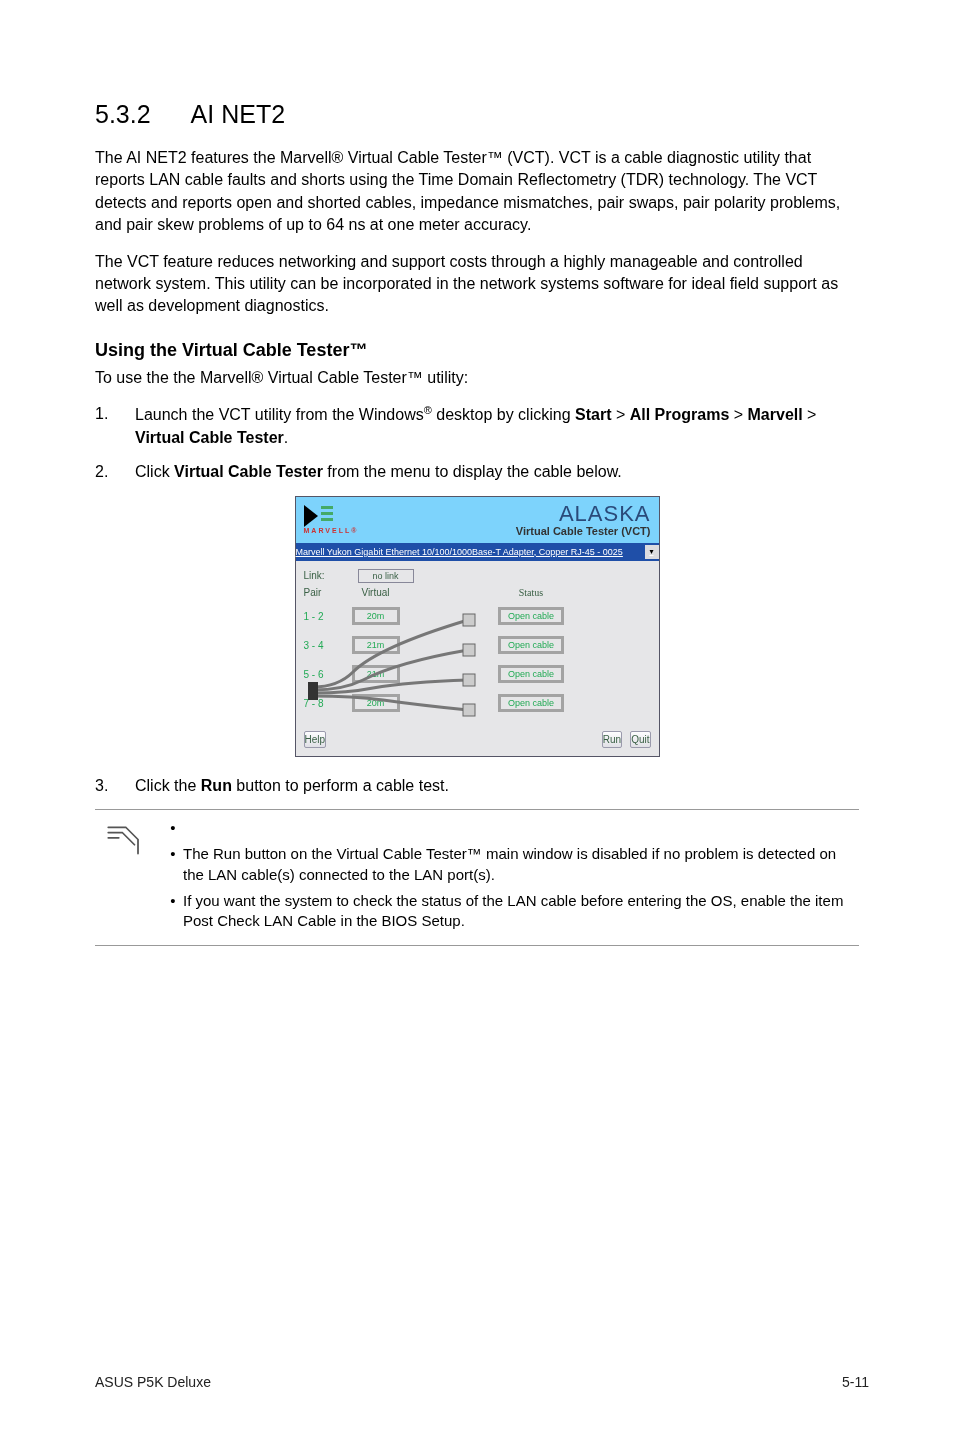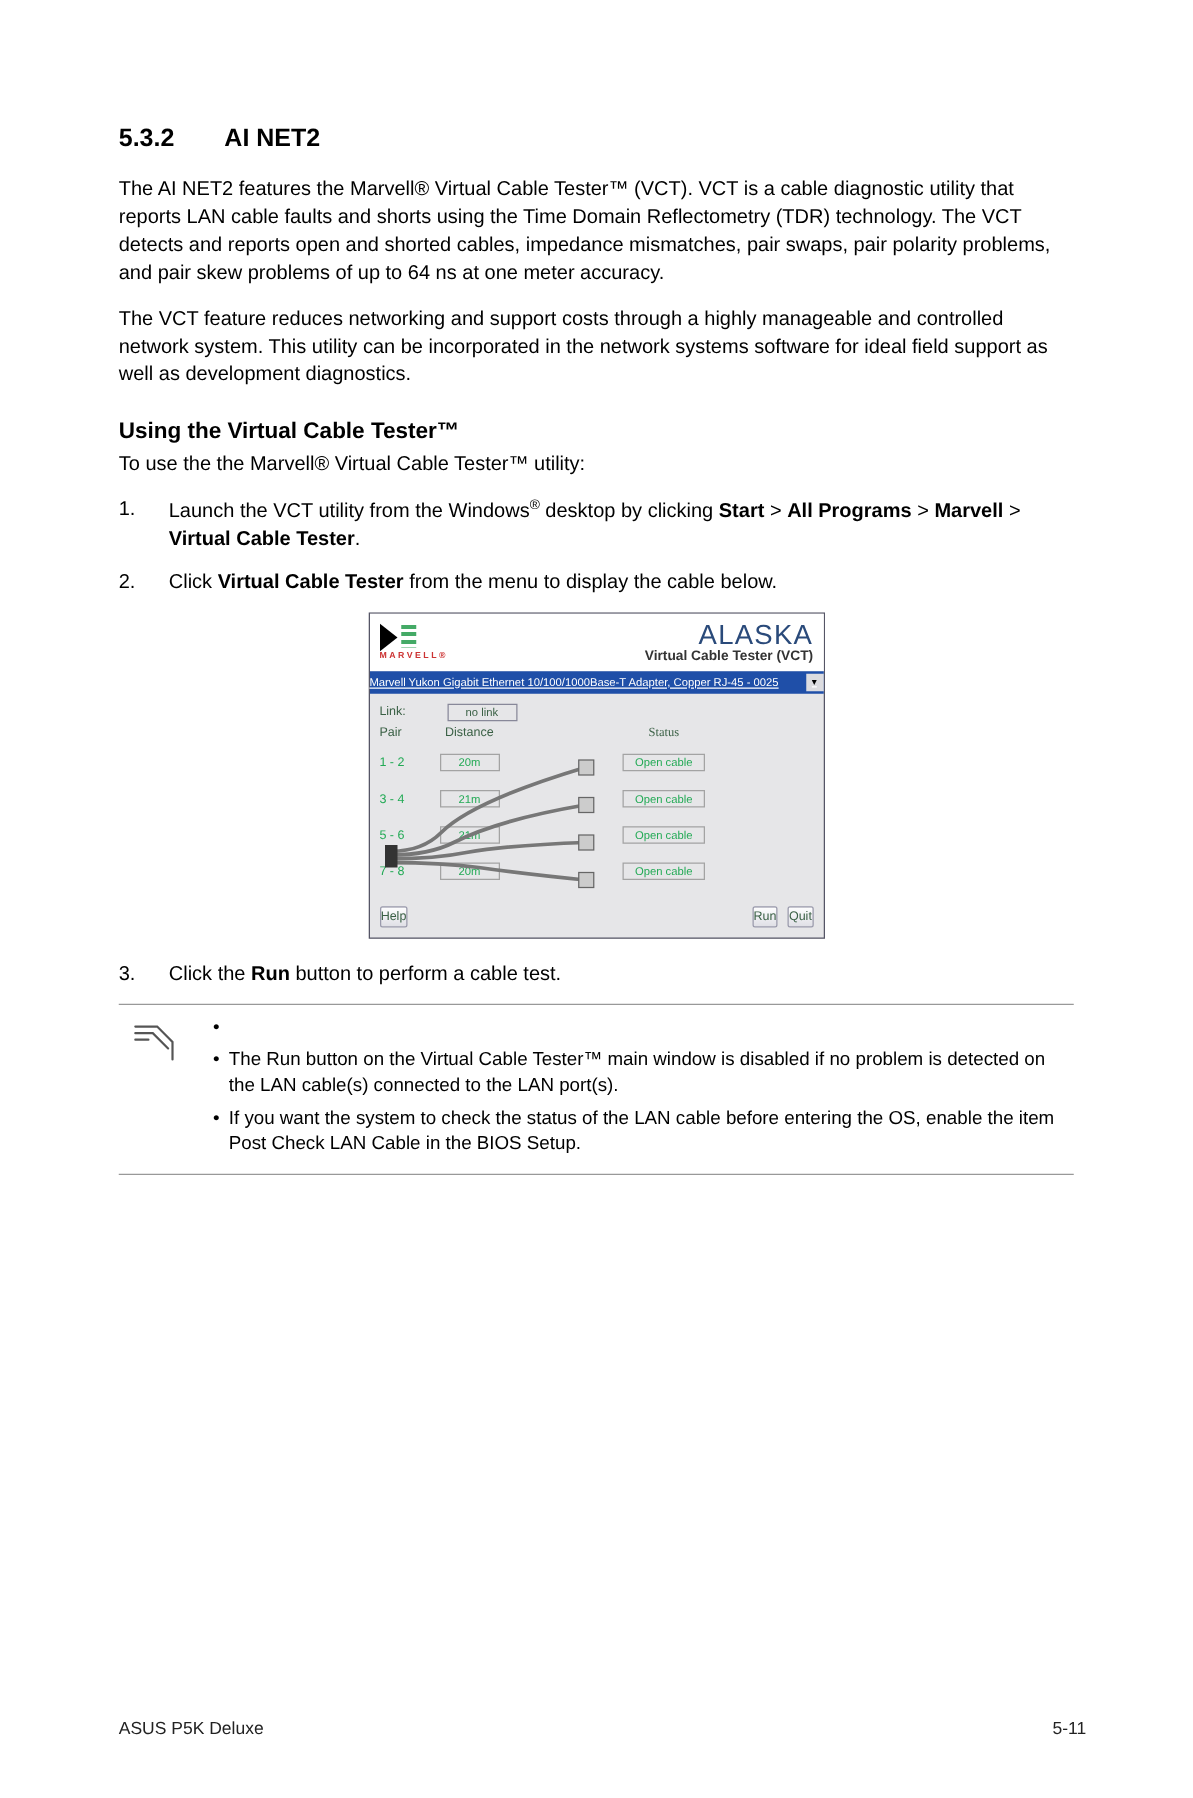--- a/index.html
+++ b/index.html
@@ -6,22 +6,22 @@
     body {
       font-family: Arial, Helvetica, sans-serif;
       width: 954px;
       height: 1438px;
       background: #fff;
       color: #000;
       position: relative;
       padding: 100px 95px 50px 95px;
     }
     .section-heading {
-      font-size: 20px;
-      font-weight: bold;
+      font-size: 25px;
+      font-weight: normal;
       margin-bottom: 18px;
     }
     .section-number { display: inline-block; margin-right: 40px; }
     .para {
       font-size: 16px;
       line-height: 1.4;
       margin-bottom: 14px;
     }
     .sup { font-size: 11px; vertical-align: super; }
     .subheading {
@@ -57,21 +57,21 @@
       font-size: 11px;
     }
     .vct-titlebar .tbtns { display: flex; gap: 2px; }
     .tbtn { width: 14px; height: 14px; background: #d66; border: 1px solid #933; display:flex; align-items:center; justify-content:center; font-size:9px; color:#fff; }
     .tbtn.help { background:#6a9; border-color:#487; }
     .vct-header {
       display: flex;
       justify-content: space-between;
       align-items: center;
       padding: 6px 8px;
-      background: #ffffff;
+      background: #7dd3fc;
     }
     .marvell-logo { display:flex; align-items:center; gap:4px; }
     .marvell-mark { width: 30px; height: 22px; position: relative; }
     .marvell-mark::before { content:""; position:absolute; left:0; top:0; width:0; height:0; border-left:14px solid #000; border-top:11px solid transparent; border-bottom:11px solid transparent; }
     .marvell-mark::after { content:""; position:absolute; right:1px; top:1px; width:12px; height:18px; background: repeating-linear-gradient(#4a6 0 3px, transparent 3px 6px); }
     .marvell-text { font-size: 7px; letter-spacing: 2px; color: #c33; font-weight:bold; }
     .alaska-block { text-align: right; }
     .alaska-word { font-family: Impact, Arial Black, sans-serif; font-size: 22px; letter-spacing: 1px; color:#2a4a7a; line-height:1; }
     .alaska-sub { font-size: 11px; font-weight: bold; color:#333; }
     .vct-drop {
@@ -87,21 +87,21 @@
     .vct-right { flex:1; }
     .link-row { display:flex; align-items:center; gap:6px; margin-bottom:4px; }
     .link-label { color:#3a6045; width:42px; }
     .thead { display:flex; font-weight:normal; color:#3a6045; margin-bottom:4px; }
     .thead .c1{width:36px;} .thead .c2{width:72px; text-align:center;} .thead .c3{flex:1; text-align:center;font-family:Liberation Serif, serif;}
     .pairs { }
     .prow { display:flex; align-items:center; height:29px; }
     .prow .c1{width:36px; color:#2a5; font-size:10px;}
     .prow .c2{width:72px; display:flex; justify-content:center;}
     .prow .c3{flex:1; display:flex; justify-content:center;}
-    .valbox { border:1px solid #a3a3a3; padding:1px 6px; font-size:9px; min-width:48px; text-align:center; color:#2a5; }
+    .valbox { border:3px solid #a3a3a3; padding:1px 6px; font-size:9px; min-width:48px; text-align:center; color:#2a5; }
     .valbox.wide { min-width:66px; }
     .cable-diagram { position:absolute; width:170px; height:120px; margin-top:-116px; margin-left:4px; pointer-events:none; }
     .vct-footer { display:flex; justify-content:space-between; align-items:center; padding:5px 8px 8px 8px; }
     .vct-btn { border:1px solid #9a9aac; background:linear-gradient(#fdfdfe,#e0e0e6); padding:2px 0; font-size:10px; color:#3a6045; border-radius:2px; }
     .vct-btn-group{ display:flex; gap:8px; }
     .notebox { margin-top: 10px; border-top:1px solid #999; border-bottom:1px solid #999; padding: 8px 0; display:flex; gap: 18px; }
     .noteicon { width: 42px; height: 36px; flex-shrink:0; margin-left:8px; margin-top:4px; }
     .noteicon svg { width:100%; height:auto; }
     .notelist { flex:1; font-size:15px; line-height:1.35; }
     .notelist .bi { display:flex; margin-bottom:6px; }
@@ -157,21 +157,21 @@
     </div>
     <div class="vct-body vct-mainarea">
       <div class="vct-toprow">
         <div class="vct-right">
           <div class="link-row">
             <span class="link-label">Link:</span>
             <span class="ts-box">no link</span>
           </div>
           <div class="thead">
             <span class="c1">Pair</span>
-            <span class="c2">Distance</span>
+            <span class="c2">Virtual</span>
             <span class="c3">Status</span>
           </div>
           <div class="pairs">
             <div class="prow">
               <span class="c1">1 - 2</span>
               <span class="c2">
                   <span class="valbox">20m</span>
                 </span>
               <span class="c3">
                   <span class="valbox wide">Open cable</span>

